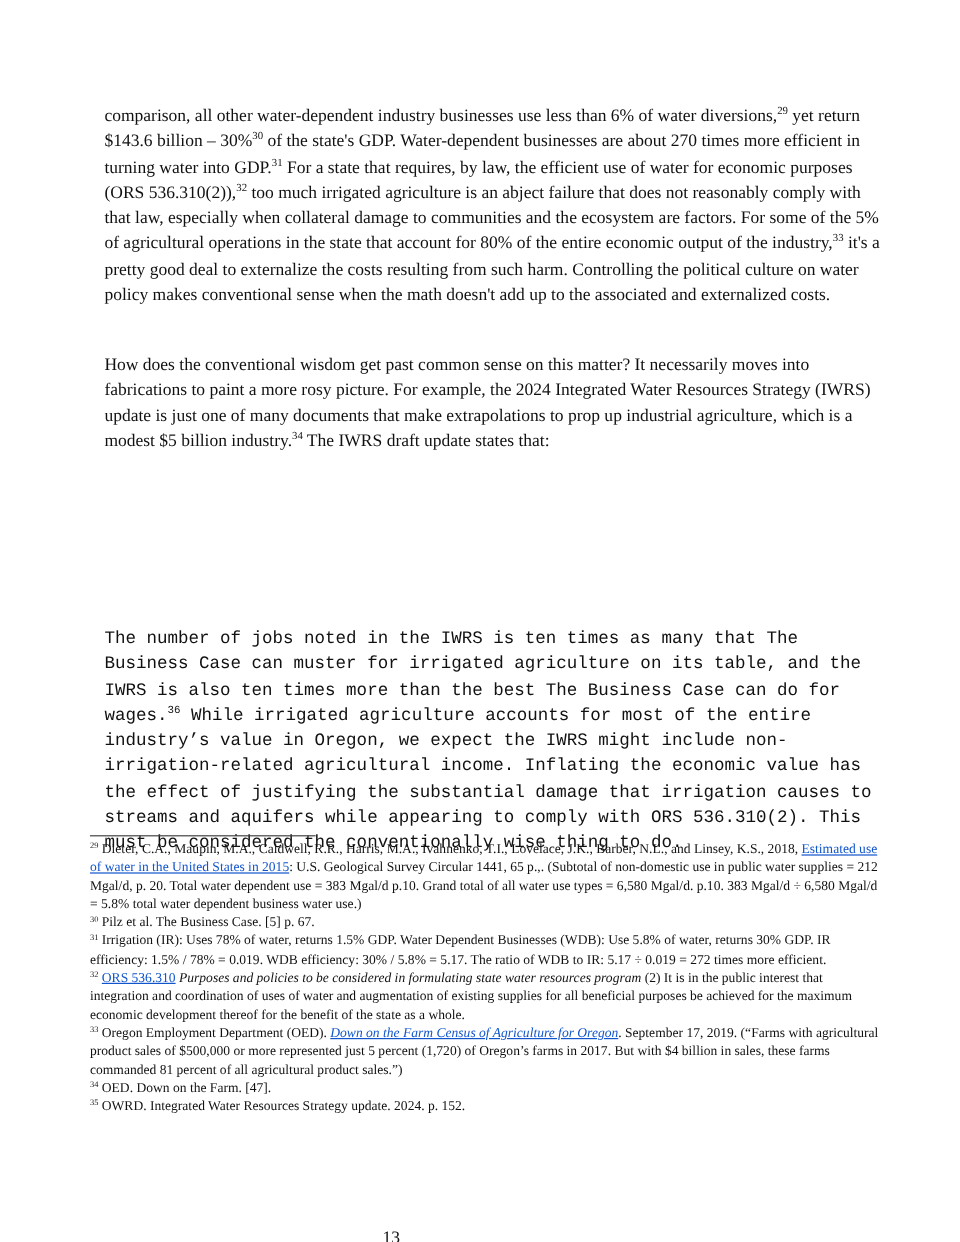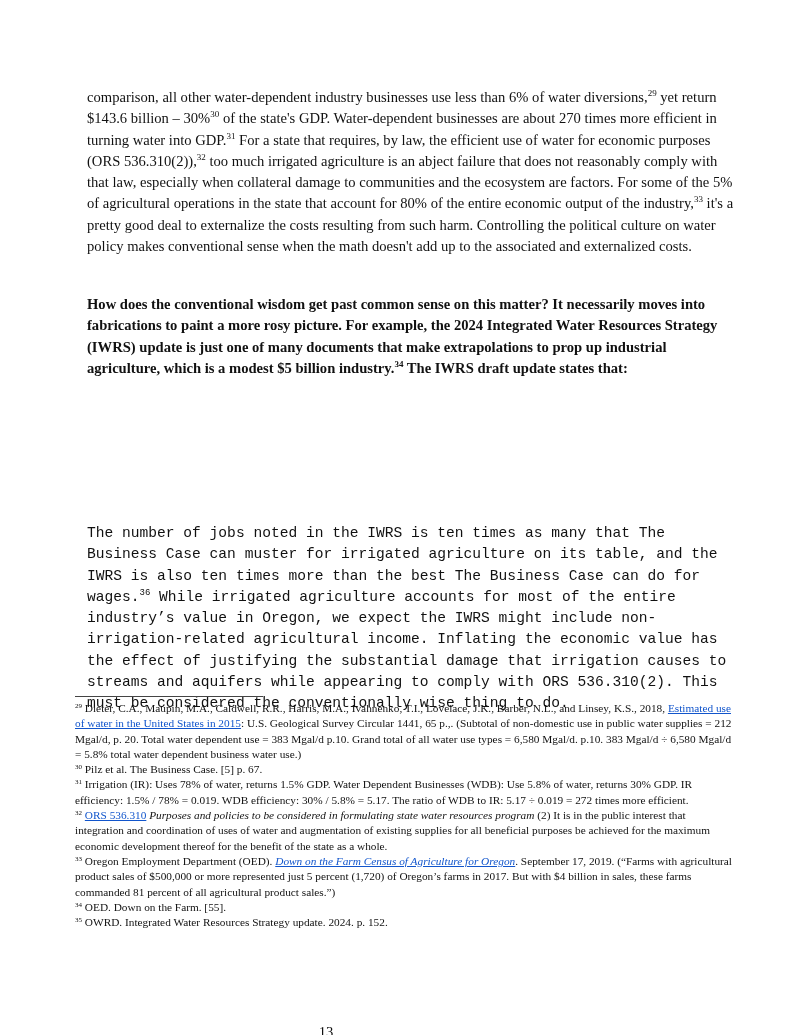--- a/index.html
+++ b/index.html
@@ -8,21 +8,21 @@
     font-family: "Liberation Serif", "DejaVu Serif", serif;
     color: #111;
   }
   .page { position: absolute; left: 75px; top: 0; width: 655px; }
   .para {
     position: absolute; left: 0; width: 655px;
     font-size: 14.6px; line-height: 21.3px; margin: 12px;
     text-align: left;
   }
   .p1 { top: 75px; }
-  .p2 { top: 282px; font-weight: bold; }
+  .p2 { top: 282px; }
   .quote { position: absolute; left: 46px; width: 612px; top: 387px; font-size: 14.6px; line-height: 21.3px; margin: 0; }
   .p3 { top: 511px; font-family: Liberation Mono, monospace; }
   sup { font-size: 9px; vertical-align: 0; position: relative; top: -6px; line-height: 0; }
   .rule { position: absolute; left: 0; top: 696px; width: 188px; height: 1px; background: #444; }
   .notes { position: absolute; left: 0; top: 701px; width: 660px; font-size: 11.3px; line-height: 15.3px; }
   .note { margin: 0; }
   .note sup { font-size: 7px; top: -4px; }
   a.link { color: #1155cc; text-decoration: underline; }
   .pagenum { position: absolute; left: 0; width: 652px; top: 1024px; text-align: center; font-size: 14.6px; }
 </style>
@@ -40,18 +40,18 @@
   <p class="para p3"><span>The number of jobs noted in the IWRS is ten times as many that The Business Case can muster for irrigated agriculture on its table, and the IWRS is also ten times more than the best The Business Case can do for wages.</span><sup>36</sup><span> While irrigated agriculture accounts for most of the entire industry’s value in Oregon, we expect the IWRS might include non-irrigation-related agricultural income. Inflating the economic value has the effect of justifying the substantial damage that irrigation causes to streams and aquifers while appearing to comply with ORS 536.310(2). This must be considered the conventionally wise thing to do.</span></p>
 
   <div class="rule"></div>
 
   <div class="notes">
     <p class="note"><sup>29</sup><span> Dieter, C.A., Maupin, M.A., Caldwell, R.R., Harris, M.A., Ivahnenko, T.I., Lovelace, J.K., Barber, N.L., and Linsey, K.S., 2018, </span><a class="link">Estimated use of water in the United States in 2015</a><span>: U.S. Geological Survey Circular 1441, 65 p.,. (Subtotal of non-domestic use in public water supplies = 212 Mgal/d, p. 20. Total water dependent use = 383 Mgal/d p.10. Grand total of all water use types = 6,580 Mgal/d. p.10. 383 Mgal/d ÷ 6,580 Mgal/d = 5.8% total water dependent business water use.)</span></p>
     <p class="note"><sup>30</sup><span> Pilz et al. The Business Case. [5] p. 67.</span></p>
     <p class="note"><sup>31</sup><span> Irrigation (IR): Uses 78% of water, returns 1.5% GDP.  Water Dependent Businesses (WDB): Use 5.8% of water, returns 30% GDP. IR efficiency: 1.5% / 78% = 0.019. WDB efficiency: 30% / 5.8% = 5.17. The ratio of WDB to IR: 5.17 ÷ 0.019 = 272 times more efficient.</span></p>
     <p class="note"><sup>32</sup> <a class="link">ORS 536.310</a><i> Purposes and policies to be considered in formulating state water resources program</i><span> (2) It is in the public interest that integration and coordination of uses of water and augmentation of existing supplies for all beneficial purposes be achieved for the maximum economic development thereof for the benefit of the state as a whole.</span></p>
     <p class="note"><sup>33</sup><span> Oregon Employment Department (OED). </span><a class="link" style="font-style:italic">Down on the Farm Census of Agriculture for Oregon</a><span>. September 17, 2019. (“Farms with agricultural product sales of $500,000 or more represented just 5 percent (1,720) of Oregon’s farms in 2017. But with $4 billion in sales, these farms commanded 81 percent of all agricultural product sales.”)</span></p>
-    <p class="note"><sup>34</sup><span> OED. Down on the Farm. [55].</span></p>
+    <p class="note"><sup>34</sup><span> OED. Down on the Farm. [47].</span></p>
     <p class="note"><sup>35</sup><span> OWRD. Integrated Water Resources Strategy update. 2024. p. 152.</span></p>
   </div>
 </div>
 
 <div class="pagenum">13</div>
 
 </body></html>

